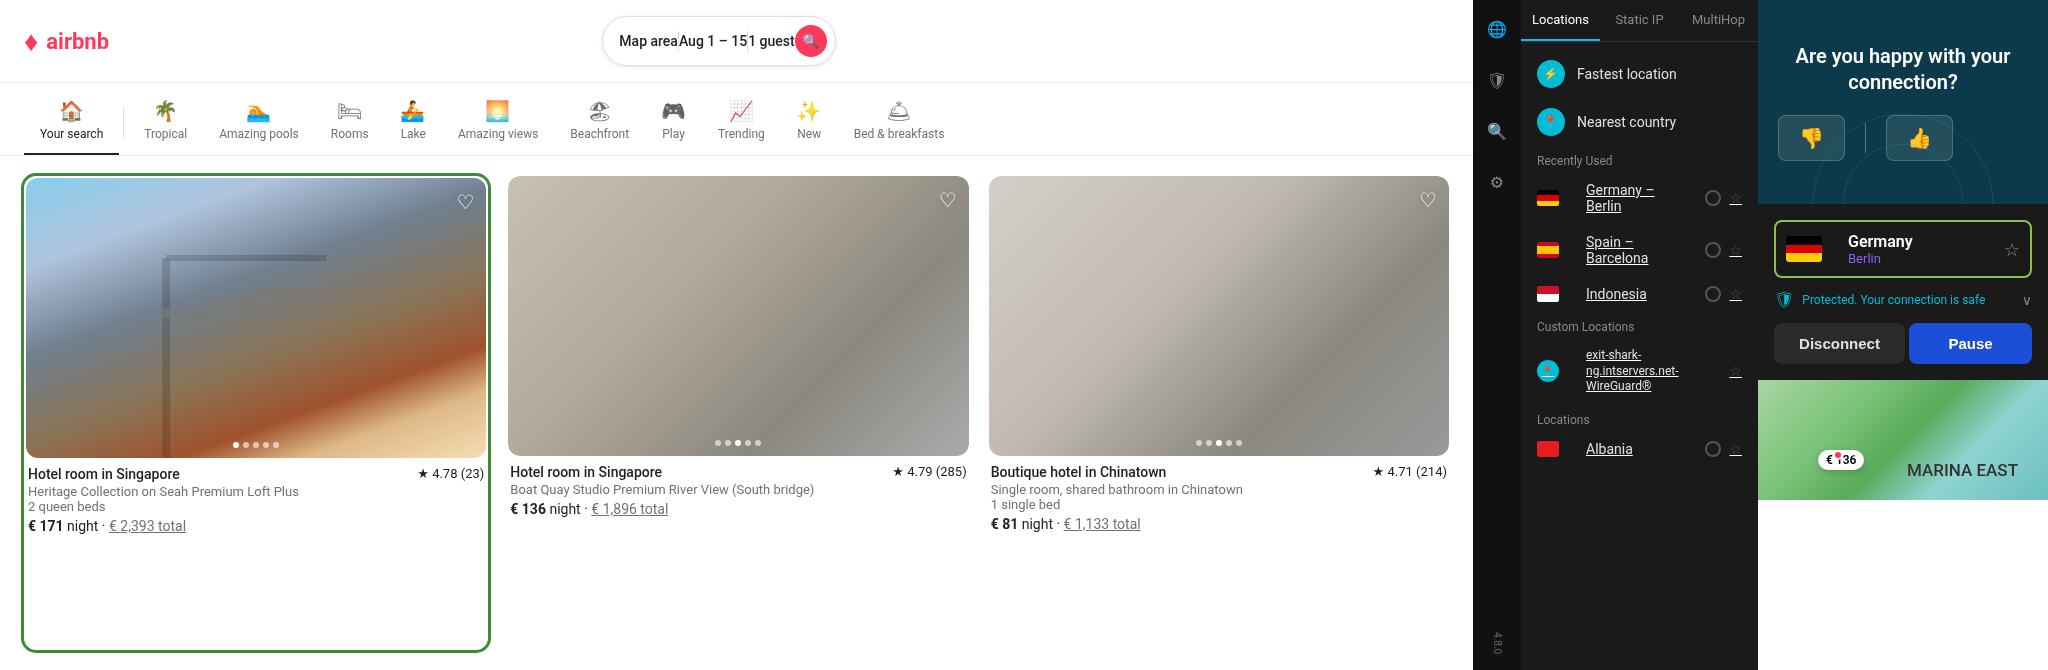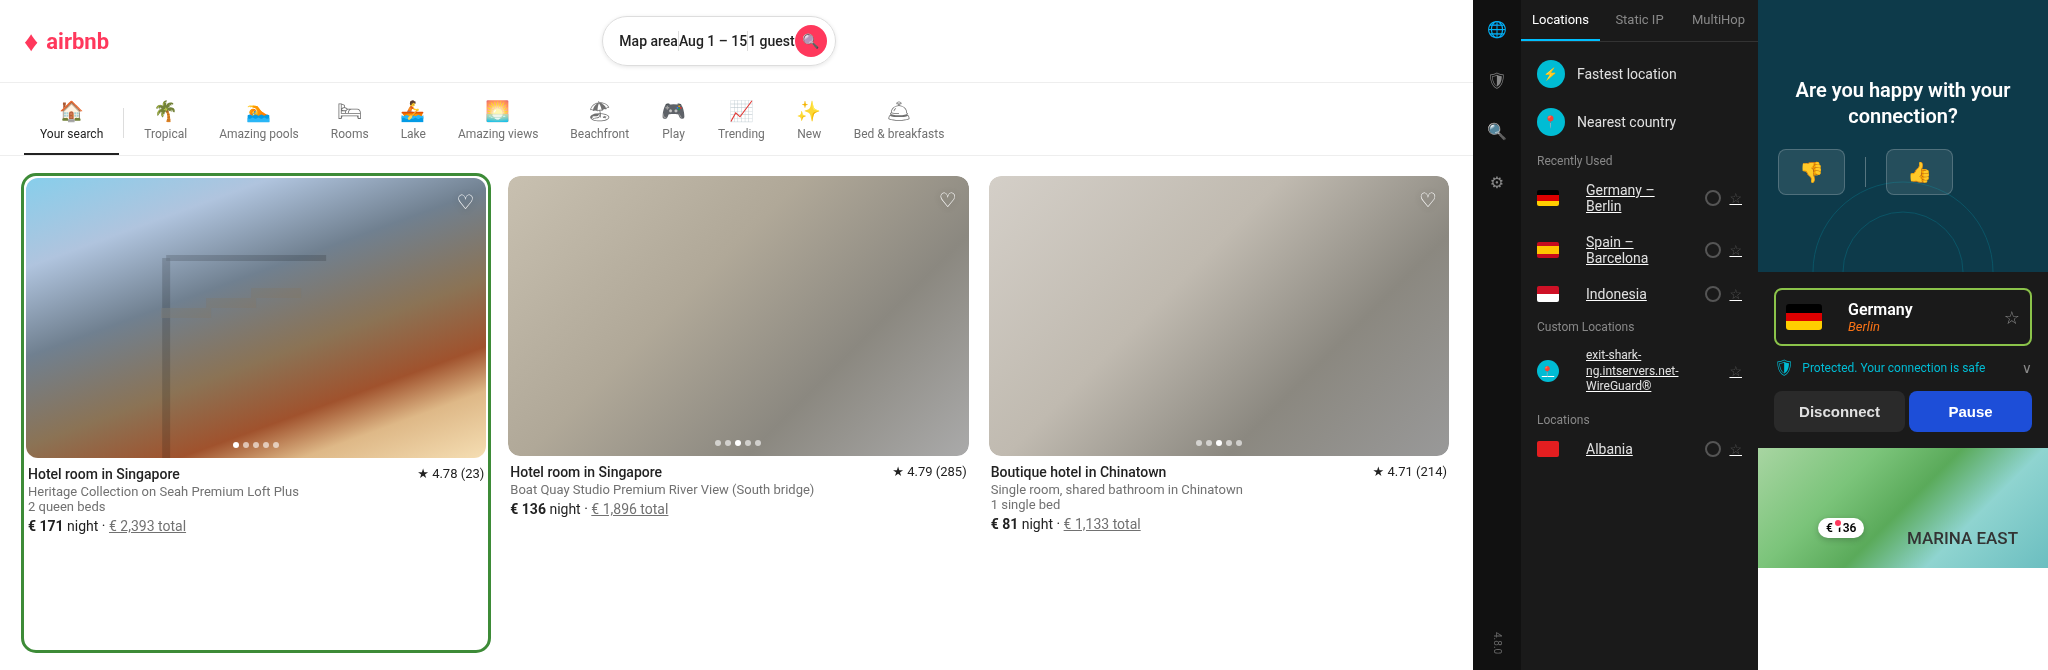--- a/index.html
+++ b/index.html
@@ -77,34 +77,34 @@
     .flag-al { background: #E41E20; position: relative; }
     .vpn-location-name { font-size: 14px; color: #e0e0e0; flex: 1; }
     .vpn-location-actions { display: flex; align-items: center; gap: 8px; }
     .vpn-radio { width: 16px; height: 16px; border: 2px solid #555; border-radius: 50%; cursor: pointer; }
     .vpn-star { color: #555; font-size: 14px; cursor: pointer; }
 
     .vpn-custom-icon { width: 22px; height: 22px; border-radius: 50%; background: #00BCD4; display: flex; align-items: center; justify-content: center; font-size: 10px; color: #fff; flex-shrink: 0; }
     .vpn-custom-label { font-size: 12px; color: #e0e0e0; flex: 1; line-height: 1.3; }
 
     
-    .vpn-status-panel { width: 290px; background: #0d3a4a; display: flex; flex-direction: column; height: 568px; overflow: hidden; }
+    .vpn-status-panel { width: 290px; background: #0d3a4a; display: flex; flex-direction: column; height: 500px; overflow: hidden; }
     .vpn-status-top { flex: 1; display: flex; align-items: center; justify-content: center; flex-direction: column; position: relative; padding: 20px; }
     .connection-question { text-align: center; color: #fff; }
     .connection-question-title { font-size: 20px; font-weight: 600; margin-bottom: 20px; line-height: 1.3; }
     .feedback-buttons { display: flex; align-items: center; gap: 20px; }
     .feedback-btn { background: rgba(255,255,255,0.1); border: 1px solid rgba(255,255,255,0.2); border-radius: 8px; padding: 10px 20px; color: #fff; cursor: pointer; font-size: 20px; }
     .feedback-divider { width: 1px; height: 30px; background: rgba(255,255,255,0.3); }
 
     .vpn-status-bottom { background: #1a1a1a; padding: 16px; }
     .current-location-row { display: flex; align-items: center; gap: 26px; margin-bottom: 12px; padding: 10px; border: 2px solid #8BC34A; border-radius: 8px; }
     .current-flag { width: 36px; height: 26px; border-radius: 3px; flex-shrink: 0; }
     .current-location-info { flex: 1; }
     .current-country { font-size: 16px; font-weight: 600; color: #fff; }
-    .current-city { font-size: 13px; color: #f97316; font-style: italic; }
+    .current-city { font-size: 13px; color: #8b5cf6; }
     .current-star { color: #888; font-size: 18px; cursor: pointer; }
 
     .protection-row { display: flex; align-items: center; justify-content: space-between; margin-bottom: 14px; }
     .protection-info { display: flex; align-items: center; gap: 8px; }
     .shield-icon { color: #00BCD4; font-size: 16px; }
     .protection-text { font-size: 12px; color: #00BCD4; }
     .expand-btn { color: #888; font-size: 14px; cursor: pointer; }
 
     .vpn-action-buttons { display: flex; gap: 4px; }
     .disconnect-btn { flex: 1; padding: 12px; background: #2a2a2a; border: none; color: #e0e0e0; border-radius: 8px; font-size: 15px; font-weight: 600; cursor: pointer; }

